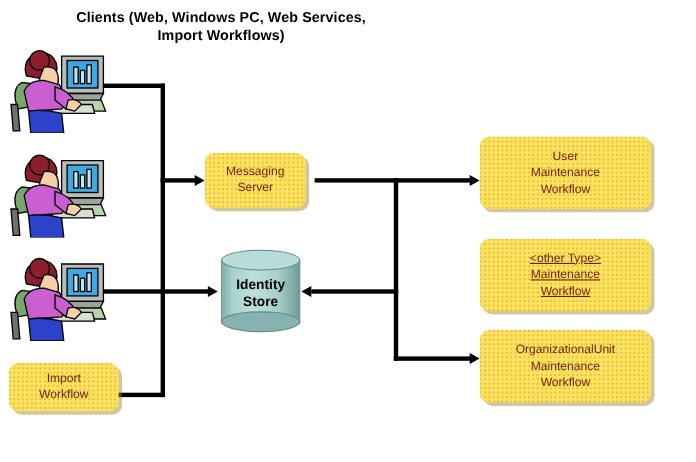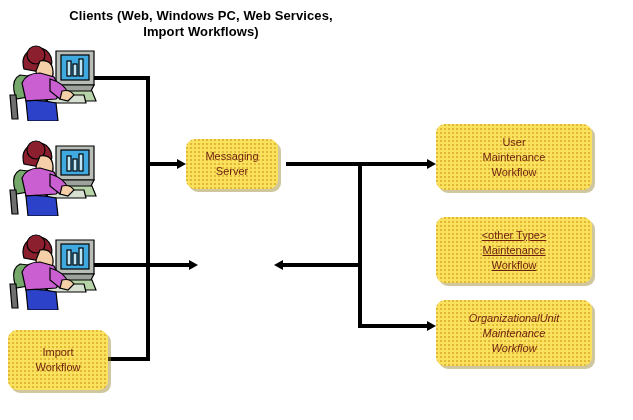--- a/index.html
+++ b/index.html
@@ -68,23 +68,23 @@
     line-height: 15px;
     text-align: center;
     display: flex;
     align-items: center;
     justify-content: center;
   }
   .ybox span { display: block; width: 100%; }
 
   .wf-user  { left: 436px; top: 124px; width: 156px; height: 66px; }
   .wf-other { left: 436px; top: 217px; width: 156px; height: 66px; text-decoration: underline; }
-  .wf-ou    { left: 436px; top: 300px; width: 156px; height: 66px; font-style: italic; }
+  .wf-ou    { left: 436px; top: 300px; width: 156px; height: 66px; }
   .msg-box  { left: 186px; top: 139px; width: 92px; height: 50px; }
-  .imp-box  { left: 8px;   top: 330px; width: 100px; height: 60px; }
+  .imp-box  { left: 8px;   top: 330px; width: 100px; height: 44px; }
 
   
   .cyl {
     position: absolute;
     left: 201px;
     top: 227px;
     width: 72px;
     height: 75px;
   }
   .cyl .body {
@@ -194,20 +194,26 @@
   </div>
 
   <div class="ybox msg-box">
     <span>Messaging<br>Server</span>
   </div>
 
   <div class="ybox imp-box">
     <span>Import<br>Workflow</span>
   </div>
 
+  <div class="cyl">
+    <div class="body"></div>
+    <div class="bottom"></div>
+    <div class="top"></div>
+    <div class="cyl-label">Identity<br>Store</div>
+  </div>
 
   <div class="client c1">
     <svg viewBox="0 0 92 88" width="92" height="88">
       <g stroke="#000" stroke-width="1.2">
         <path d="M50 18 L88 18 L88 52 L50 52 Z" fill="#b9bdb8"></path>
         <rect x="55" y="22" width="28" height="25" fill="#3fa9e0"></rect>
         <rect x="61" y="28" width="4" height="15" fill="#bfe7f7"></rect>
         <rect x="67" y="31" width="4" height="12" fill="#bfe7f7"></rect>
         <rect x="73" y="26" width="4" height="17" fill="#bfe7f7"></rect>
         <path d="M50 52 L88 52 L84 60 L46 60 Z" fill="#9da39c"></path>

